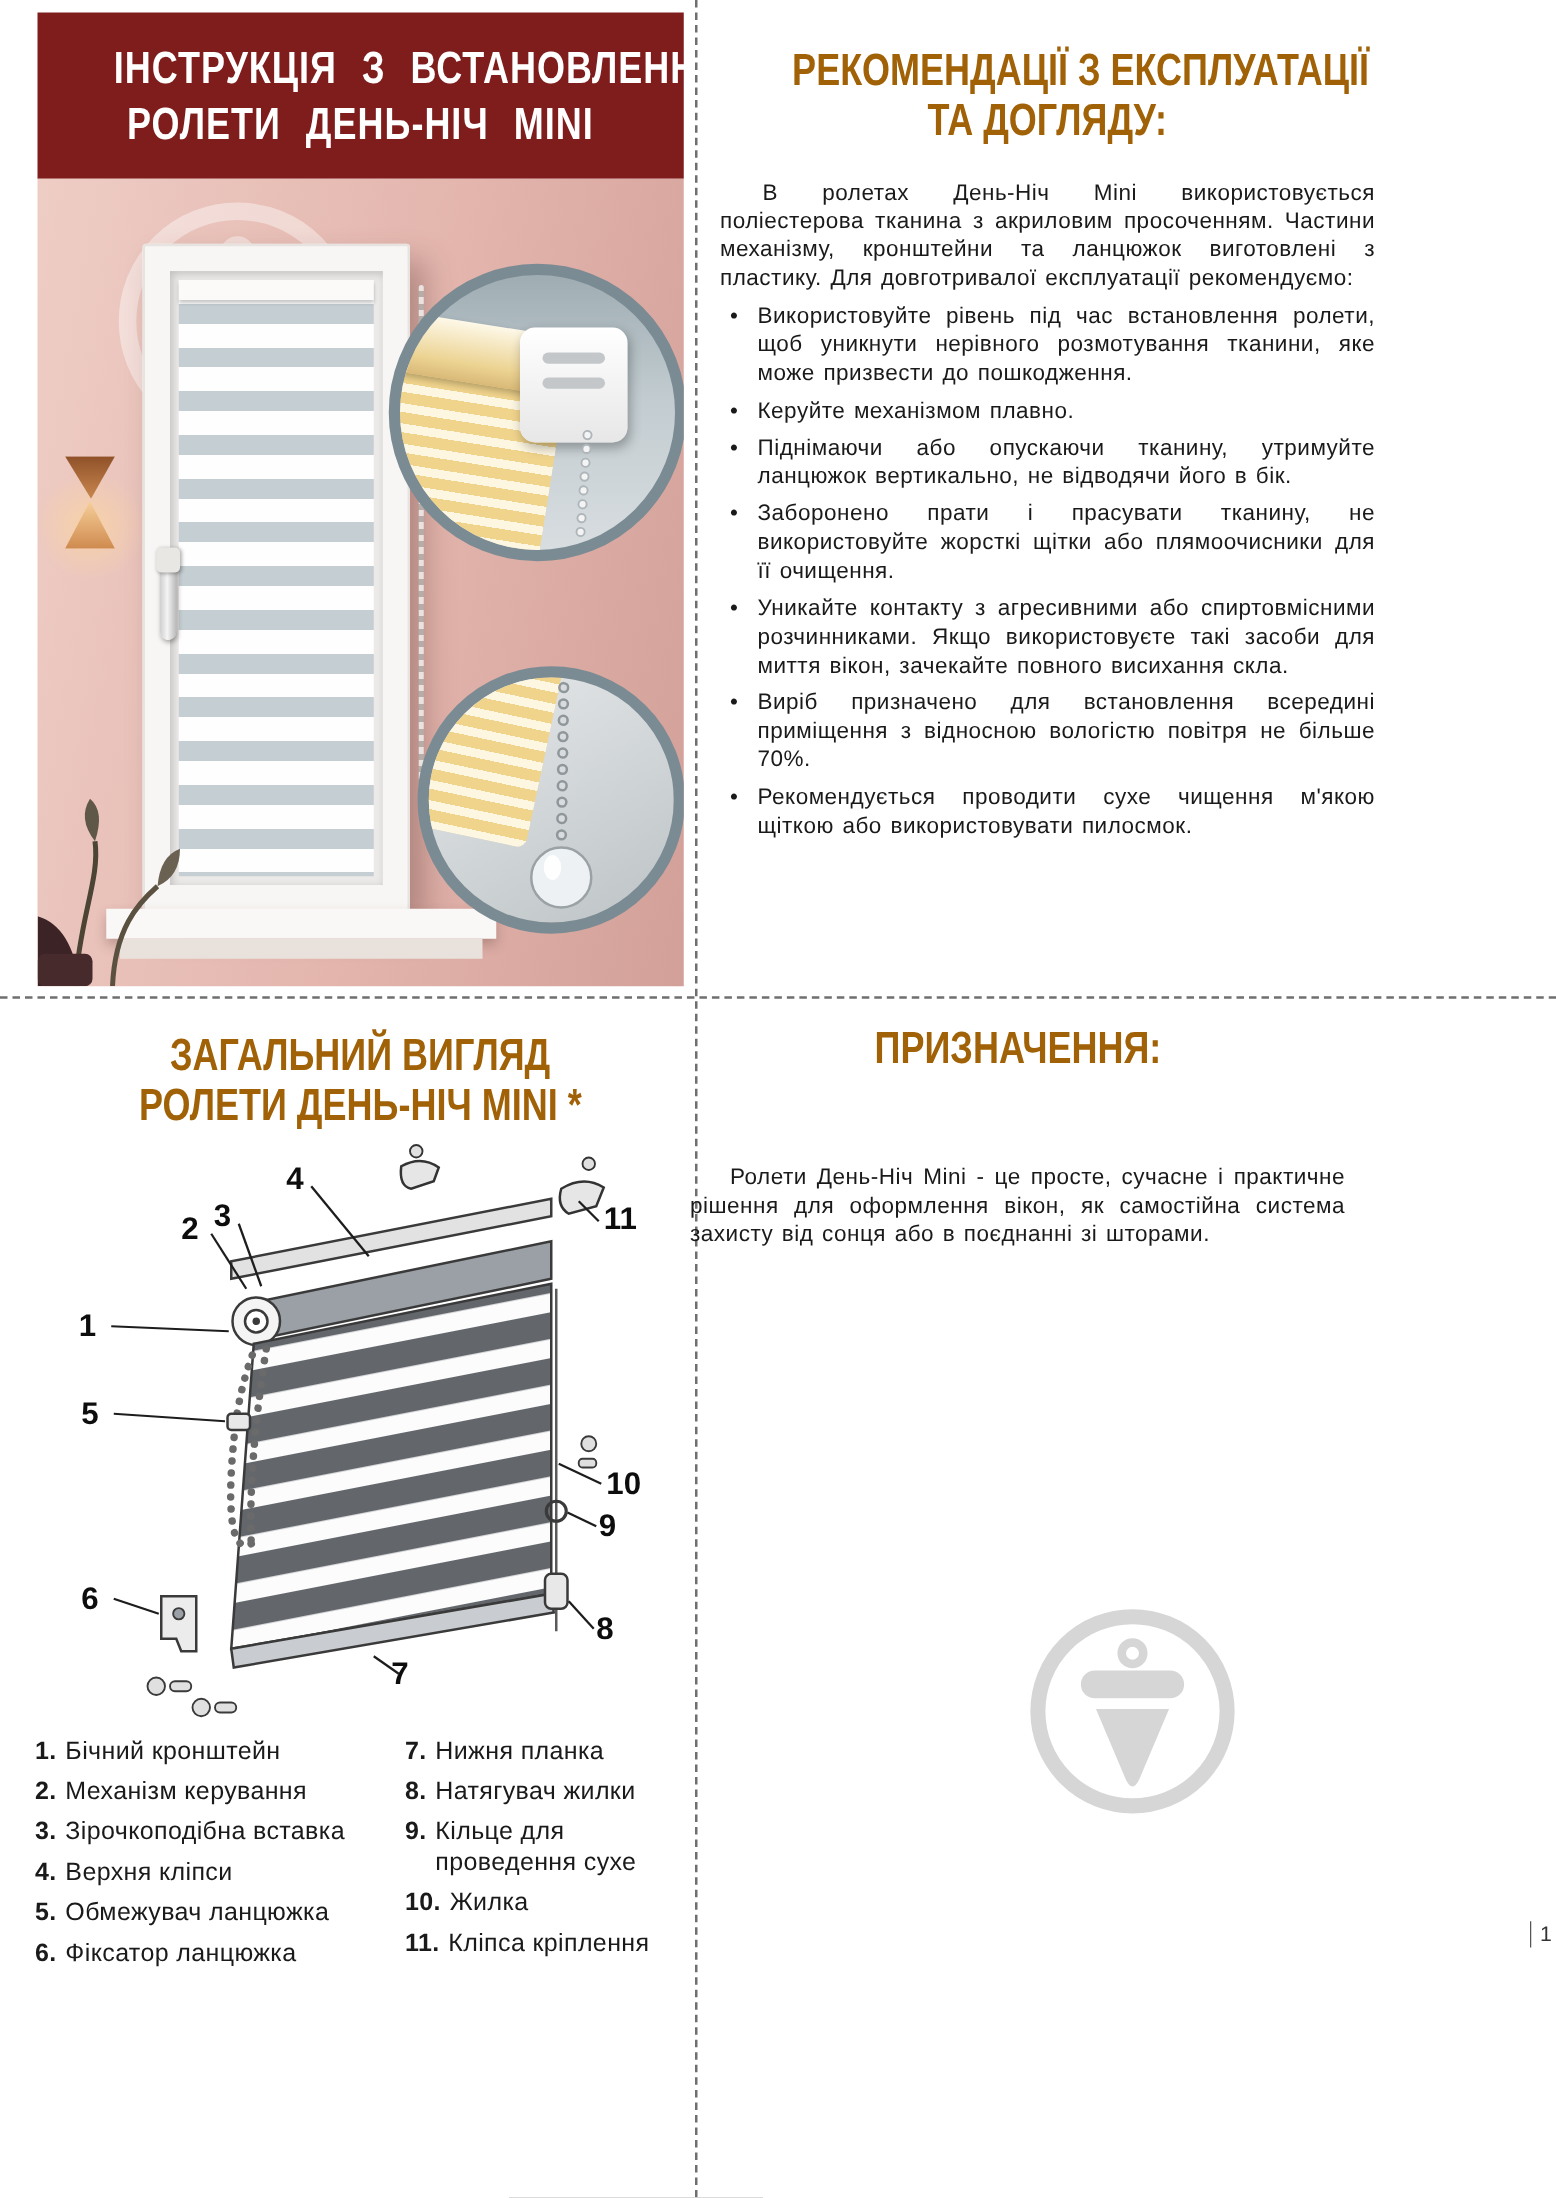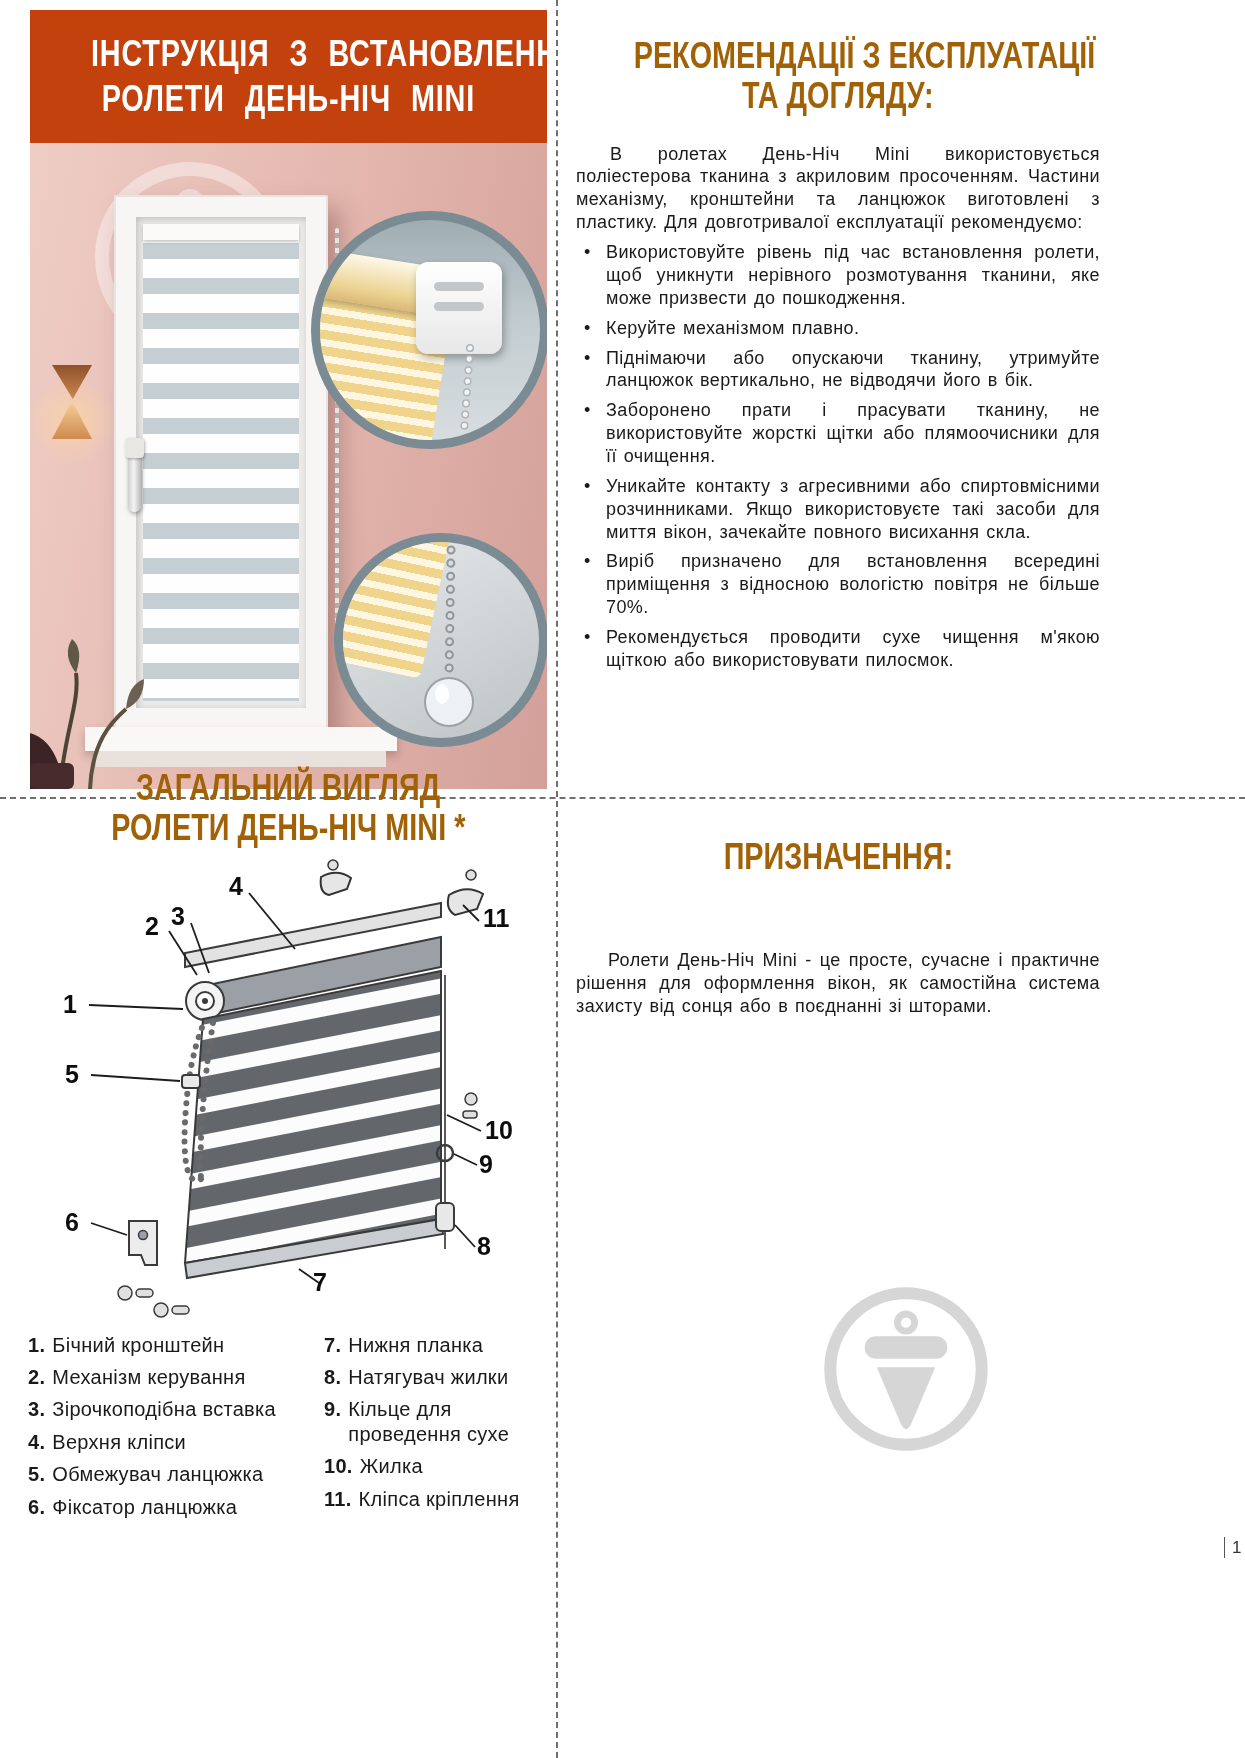--- a/index.html
+++ b/index.html
@@ -14,21 +14,21 @@
   .v-dash { position:absolute; left:556px; top:0; height:1758px; width:0; border-left:2px dashed #6f6f6f; }
   .h-dash { position:absolute; left:0; top:797px; width:1245px; height:0; border-top:2px dashed #6f6f6f; }
 
   
   .cond { display:inline-block; transform:scaleX(0.8); transform-origin:50% 50%; white-space:nowrap; }
   .hline { text-align:center; }
 
   
   .sec-install { position:absolute; left:30px; top:10px; width:517px; height:779px; }
   .photo-header {
-    height:133px; background:#c2410c; color:#ffffff;
+    height:133px; background:#7f1d1d; color:#ffffff;
     display:flex; flex-direction:column; justify-content:center; gap:4px;
     font-weight:700; font-size:36px; line-height:1.12; word-spacing:14px; letter-spacing:1px;
   }
   .photo {
     position:relative; width:517px; height:646px; overflow:hidden;
     background:linear-gradient(100deg,#eecdc5 0%,#e3b5ad 55%,#d2a099 100%);
   }
   .photo-logo { position:absolute; left:60px; top:14px; width:200px; height:200px; opacity:.55; }
 
   .window {
@@ -86,32 +86,32 @@
   
   .sec-reco { position:absolute; left:576px; top:36px; width:524px; }
   .big-title { text-align:center; font-weight:700; font-size:36px; line-height:1.12; color:#a16207; }
   .txt { font-size:18px; line-height:1.27; text-align:justify; letter-spacing:.4px; word-spacing:1.5px; }
   .intro { margin-top:26px; text-indent:34px; }
   .bullets { list-style:none; margin-top:1px; }
   .bullets li { position:relative; padding-left:30px; margin-top:7px; }
   .bullets li::before { content:"\2022"; position:absolute; left:8px; top:0; }
 
   
-  .sec-overview { position:absolute; left:28px; top:768px; width:520px; }
+  .sec-overview { position:absolute; left:28px; top:824px; width:520px; }
   .sub-title { text-align:center; font-weight:700; font-size:21px; margin-top:4px; color:#000; }
   .diagram { position:relative; width:510px; height:478px; margin:4px auto 0; }
   .nums text { font-family:"Liberation Sans", sans-serif; }
   .legend { display:flex; margin-top:2px; font-size:20px; line-height:1.22; letter-spacing:.3px; }
   .legend .col { display:flex; flex-direction:column; gap:8px; }
   .col1 { width:296px; } .col2 { width:224px; }
   .li { display:flex; }
   .li b { flex:0 0 auto; margin-right:7px; }
 
   
-  .sec-purpose { position:absolute; left:576px; top:818px; width:524px;margin-top:19px; }
+  .sec-purpose { position:absolute; left:552px; top:818px; width:524px; }
   .sec-purpose p { text-indent:32px; }
   .purpose-body { margin-top:72px; }
   .wm-logo { position:absolute; left:820px; top:1283px; width:172px; height:172px; }
 
   .page-num { position:absolute; left:1224px; top:1537px; font-size:17px; color:#333;
     border-left:1.5px solid #555; padding-left:7px; line-height:1.25; }
 </style>
 </head>
 <body>
 

